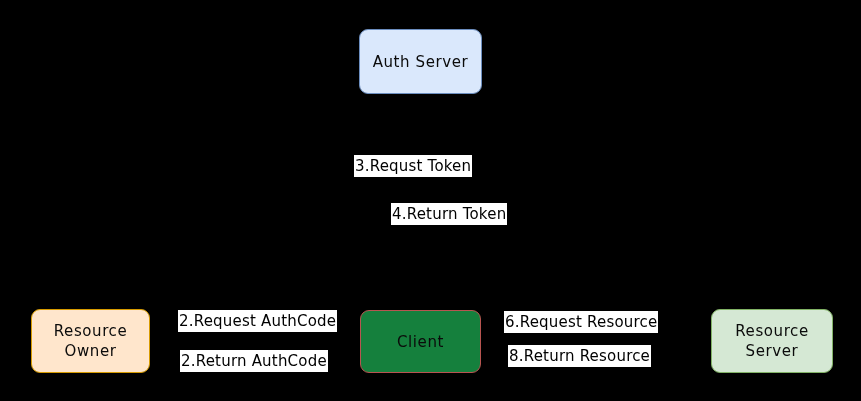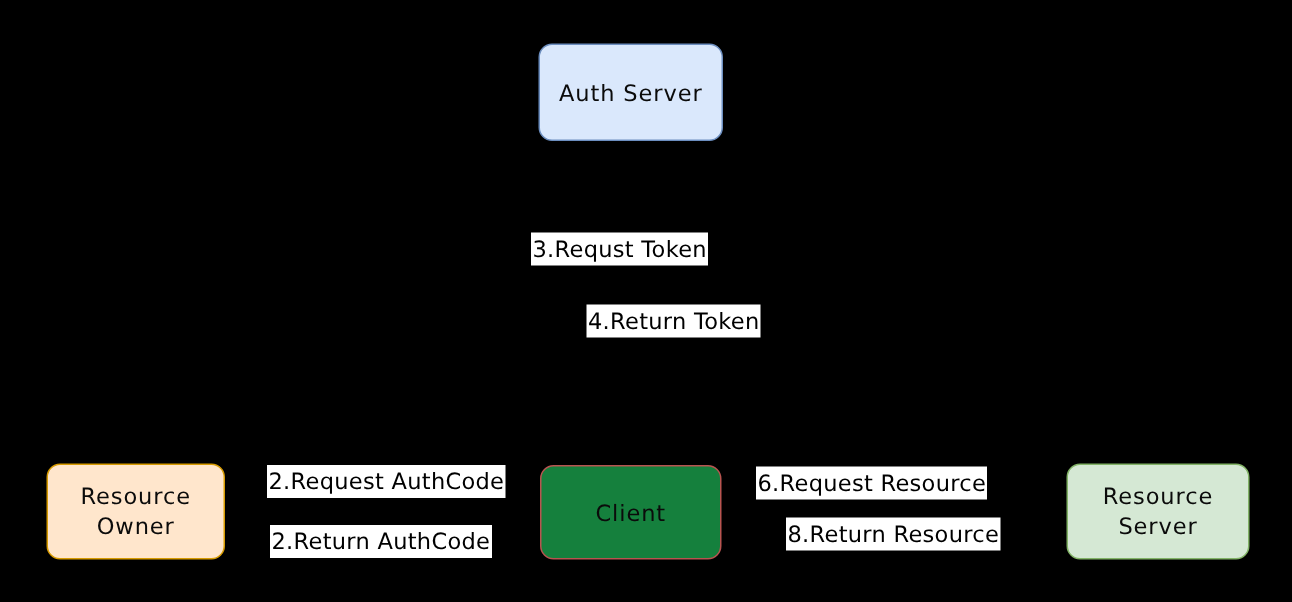--- a/index.html
+++ b/index.html
@@ -79,15 +79,15 @@
 
 
   <div class="edge-label" style="left:391px; top:203px;">4.Return Token</div>
 
   <div class="edge-label" style="left:178px; top:310px;">2.Request AuthCode</div>
 
   <div class="edge-label" style="left:504px; top:311px;">6.Request Resource</div>
 
   <div class="edge-label" style="left:180px; top:350px;">2.Return AuthCode</div>
 
-  <div class="edge-label" style="left:508px; top:345px;margin-left:16px;">8.Return Resource</div>
+  <div class="edge-label" style="left:508px; top:345px;">8.Return Resource</div>
 
 </div>
 
 </body></html>

